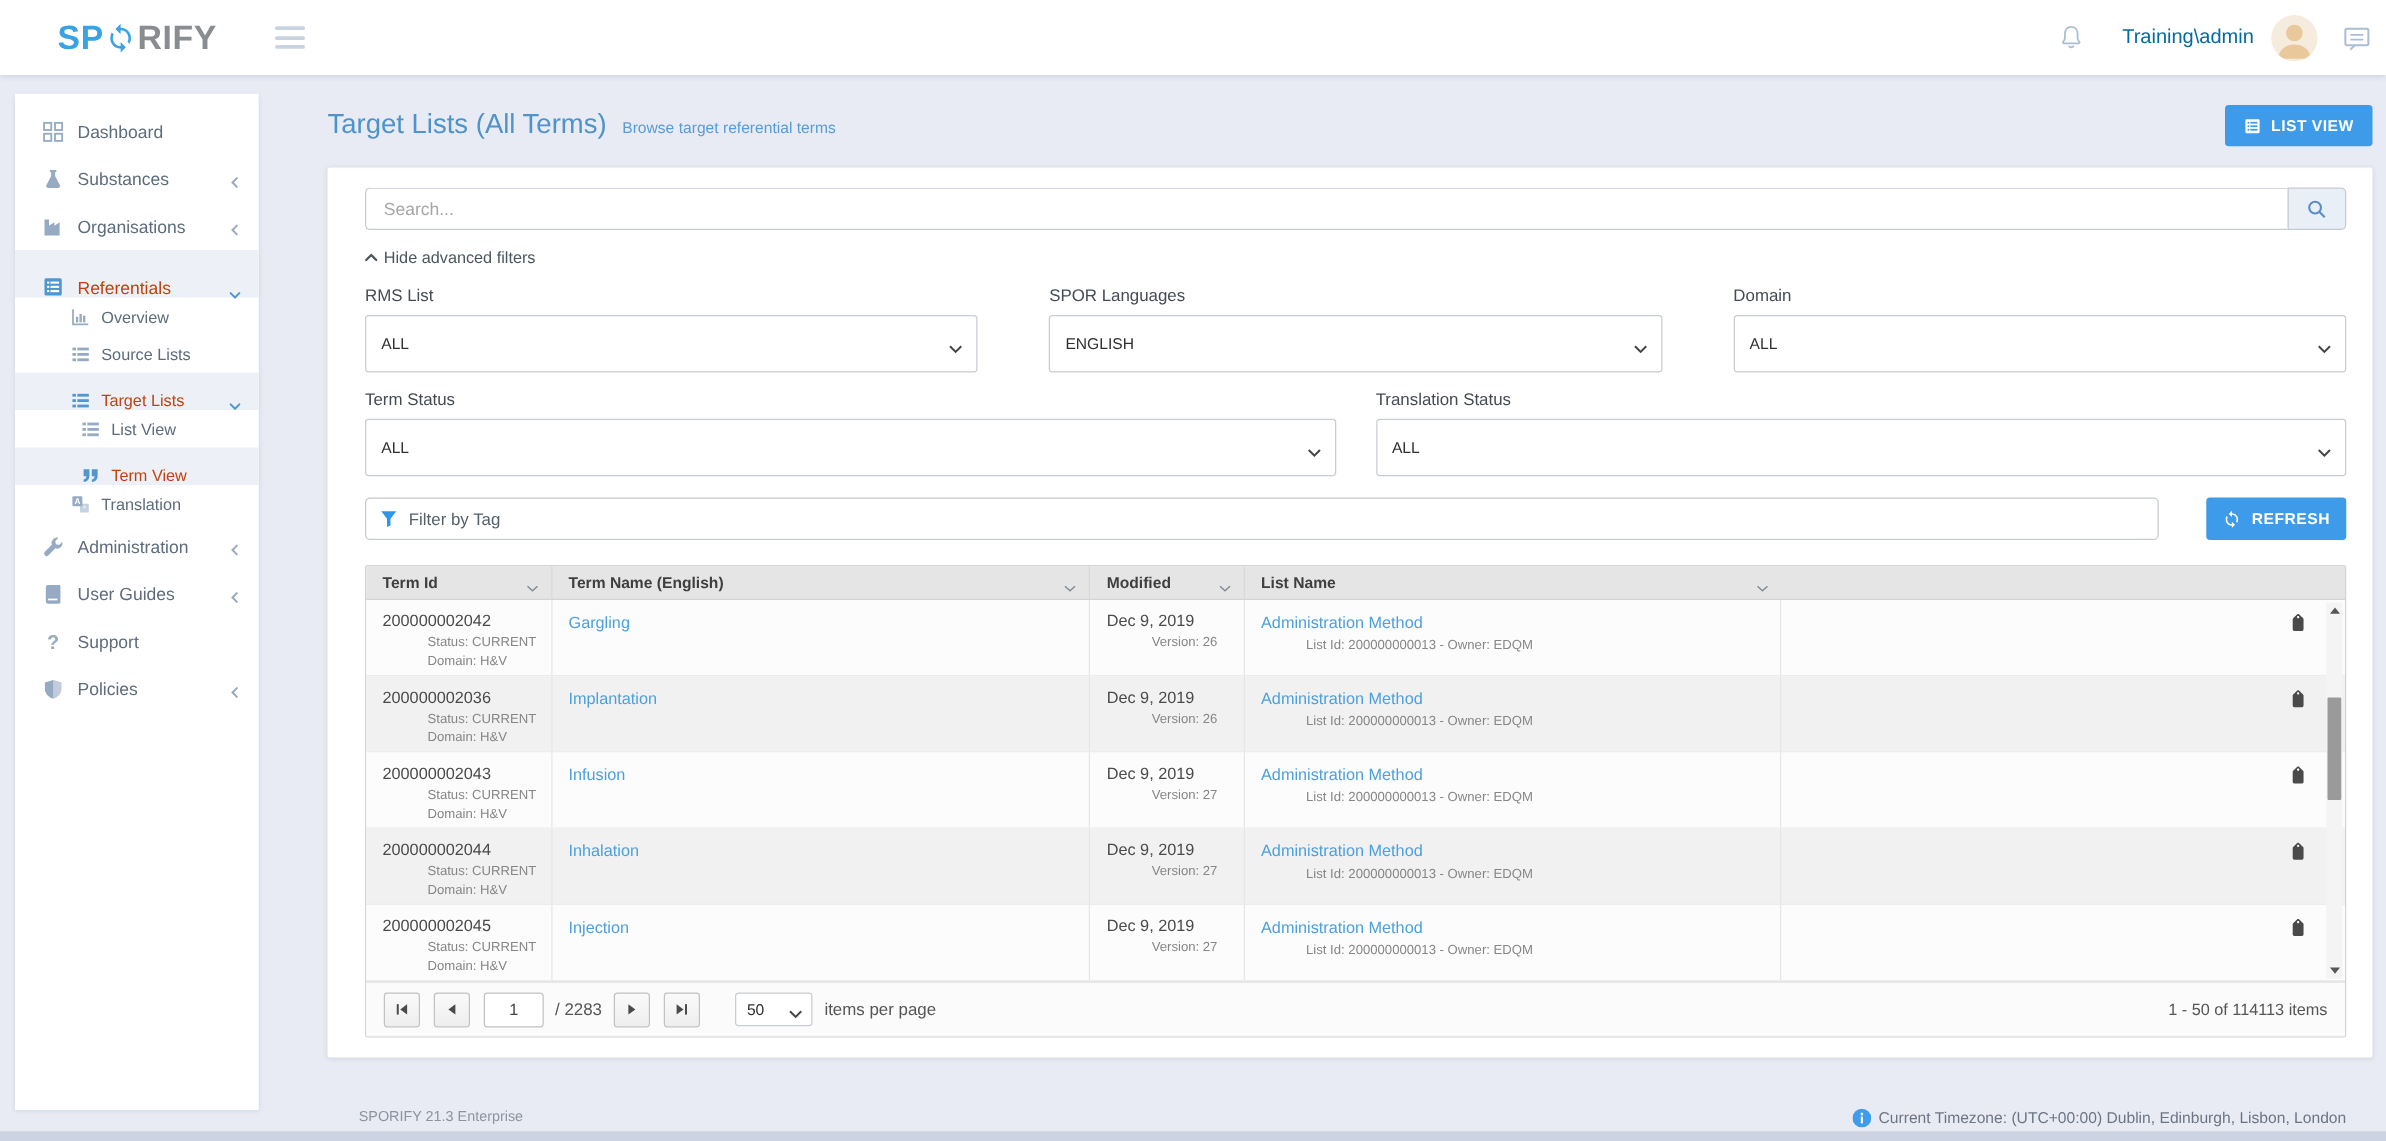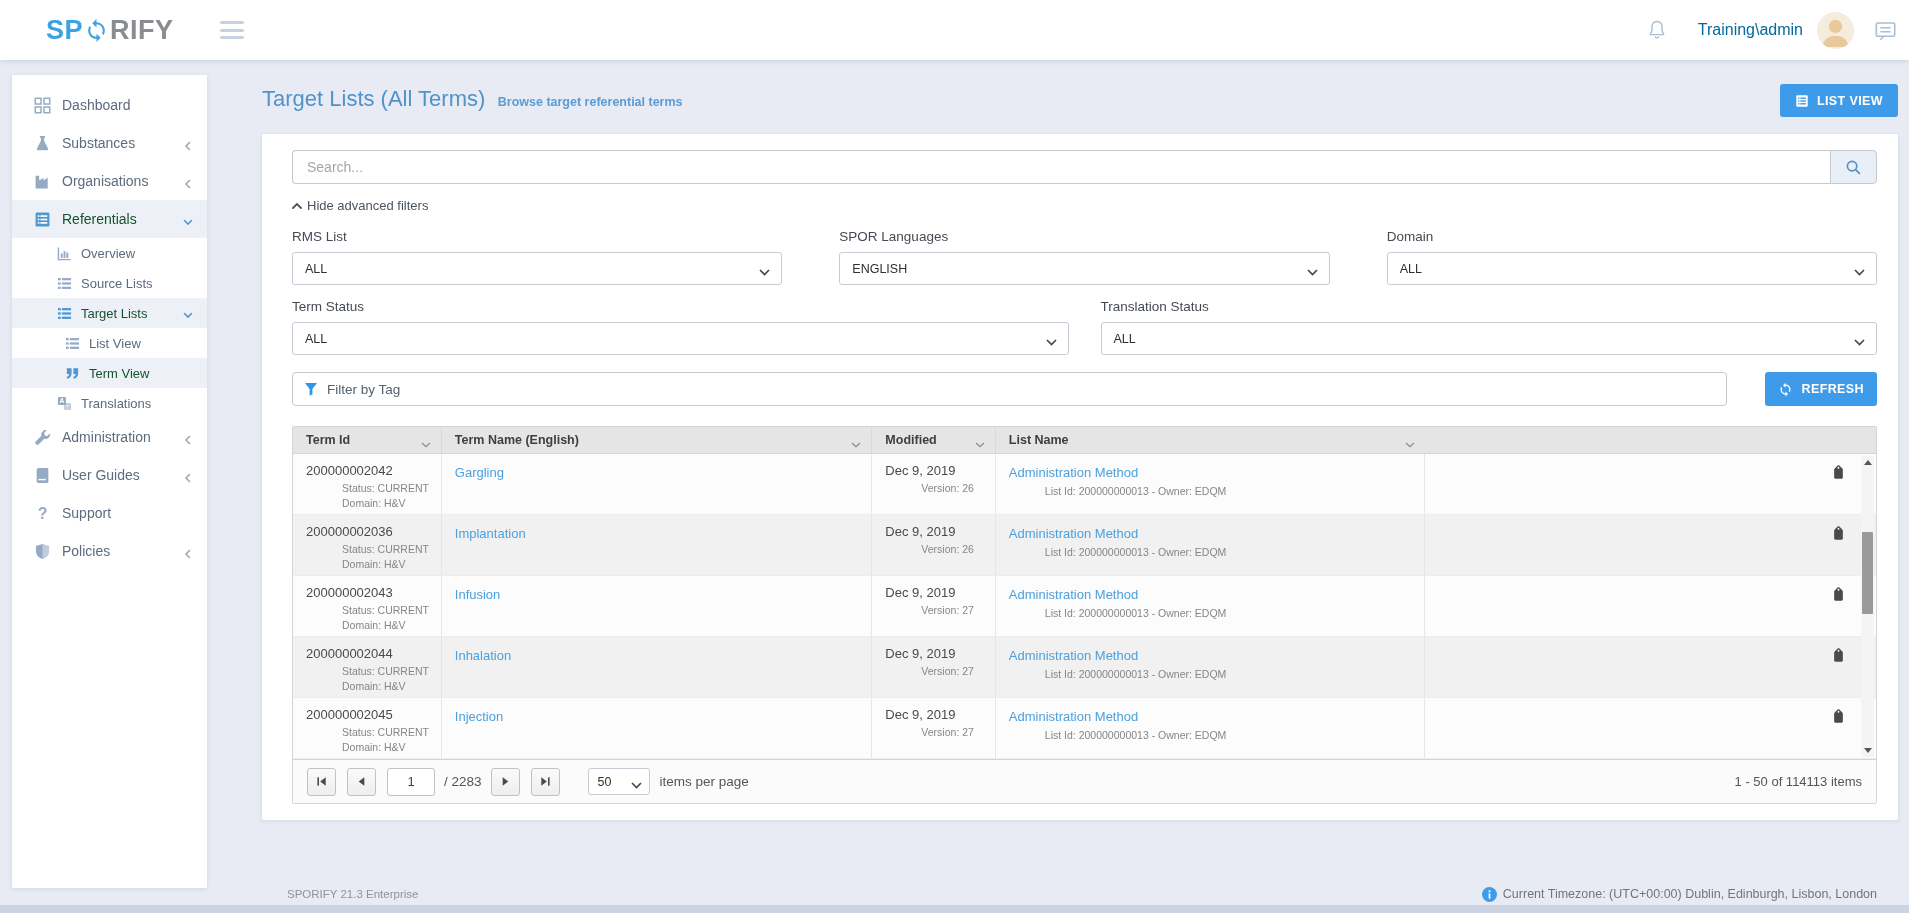--- a/index.html
+++ b/index.html
@@ -22,35 +22,35 @@
   .comment { margin-left:20px; width:23px; height:23px; color:#a9bed4; cursor:pointer; }
 
   
   .sidebar { position:absolute; left:12px; top:75px; width:195px; height:813px; background:#fff;
              box-shadow:0 1px 4px rgba(21,39,77,.10); padding-top:11px; z-index:10; }
   .sb-item { position:relative; display:flex; align-items:center; cursor:pointer; color:#5d6b7c; }
   .sb-item.lvl1 { height:38px; font-size:14px; padding-left:22px; }
   .sb-item.lvl2 { height:30px; font-size:13px; padding-left:45px; }
   .sb-item.lvl3 { height:30px; font-size:13px; padding-left:53px; }
   .sb-item.hl { background:#edf1f7; }
-  .sb-item.active { color:#14532d; }
+  .sb-item.active { color:#c2410c;align-items:flex-end; }
   .sb-icon { flex:0 0 auto; width:17px; height:17px; margin-right:11px; color:#96abc3; display:flex; align-items:center; justify-content:center; }
   .lvl2 .sb-icon, .lvl3 .sb-icon { width:15px; height:15px; margin-right:9px; }
   .sb-item.active .sb-icon { color:#5097cf; }
   .sb-icon svg { width:100%; height:100%; }
   .sb-chev { position:absolute; right:14px; width:10px; height:10px; color:#9aa8ba; }
   .sb-item.active .sb-chev { color:#5097cf; }
   .sb-chev svg { width:10px; height:10px; }
   .sb-chev.down svg { transform:rotate(-90deg); }
 
   
   .content { position:absolute; left:262px; top:60px; width:1636px; }
   .title-row { position:relative; margin-top:26px; height:36px; }
   .page-title { display:inline; color:#4e94ca; font-size:22px; font-weight:normal; }
-  .page-subtitle { display:inline; color:#5b9cd6; font-size:12.5px; margin-left:8px;font-weight:bold; }
+  .page-subtitle { display:inline; color:#5b9cd6; font-size:12.5px; margin-left:8px; }
   .btn-blue { background:#3e9bea; color:#fff; border:none; border-radius:3px; font-size:12.5px; font-weight:bold;
               letter-spacing:.4px; display:inline-flex; align-items:center; gap:8px; cursor:pointer;
               font-family:"Liberation Sans",sans-serif; }
   .listview-btn { position:absolute; right:0; top:-2px; height:33px; padding:0 15px; }
   .listview-btn svg { width:14px; height:14px; }
 
   .card { margin-top:12px; background:#fff; border-radius:2px; box-shadow:0 1px 4px rgba(21,39,77,.10);
           padding:16px 21px 16px 30px; }
 
   .search-row { display:flex; }
@@ -60,21 +60,21 @@
   .search-btn { width:47px; height:34px; border:1px solid #c5c9d0; border-radius:0 4px 4px 0; background:#e9eff7;
                 display:flex; align-items:center; justify-content:center; cursor:pointer; }
   .search-btn svg { width:17px; height:17px; }
 
   .hide-filters { margin-top:14px; font-size:13px; color:#4a5560; display:flex; align-items:center; gap:5px; cursor:pointer; width:fit-content;}
   .hide-filters svg { width:10px; height:10px; color:#4a5560; }
 
   .filters-grid1 { margin-top:16px; display:grid; grid-template-columns:repeat(3,1fr); gap:57px; }
   .filters-grid2 { margin-top:14px; display:grid; grid-template-columns:repeat(2,1fr); gap:32px; }
   .f-label { font-size:13.5px; color:#454b54; margin-bottom:8px; }
-  .select { height:33px; border:1px solid #c8ccd4; border-radius:3px; display:flex; align-items:center;
+  .select { height:46px; border:1px solid #c8ccd4; border-radius:3px; display:flex; align-items:center;
             padding:12px 12px; font-size:12.5px; color:#2f2f2f; cursor:pointer; position:relative; background:#fff; }
   .select .sel-chev { position:absolute; right:11px; width:11px; height:7px; color:#555; }
   .select .sel-chev svg { width:11px; height:7px; }
 
   .tag-row { margin-top:17px; display:flex; align-items:center; }
   .tag-input-wrap { flex:1; position:relative; margin-right:38px; }
   .tag-input { width:100%; height:34px; border:1px solid #c5c9d0; border-radius:4px; padding:0 12px 0 34px;
                font-size:13.5px; outline:none; font-family:"Liberation Sans",sans-serif; }
   .tag-input::placeholder { color:#55606c; }
   .funnel { position:absolute; left:12px; top:10px; width:14px; height:14px; }
@@ -289,21 +289,21 @@
     </div>
     <div class="sb-item lvl2">
       <span class="sb-icon">
         <svg viewBox="0 0 16 16">
           <rect x="1" y="1" width="8.5" height="8.5" rx="1" fill="currentColor"></rect>
           <text x="5.2" y="7.8" font-size="7" font-weight="bold" fill="#fff" text-anchor="middle">A</text>
           <rect x="7.5" y="7.5" width="7.5" height="7.5" rx="1" fill="currentColor" opacity="0.55"></rect>
           <text x="11.2" y="13.6" font-size="6.5" fill="#fff" text-anchor="middle">*</text>
         </svg>
       </span>
-      <span class="sb-label">Translations</span>
+      <span class="sb-label">Translation</span>
     </div>
     <div class="sb-item lvl1">
       <span class="sb-icon">
         <svg viewBox="0 0 16 16">
           <path fill="currentColor" d="M14.9 4.1a4.1 4.1 0 0 1-5.2 5L4.5 14.3a1.9 1.9 0 0 1-2.7-2.7l5.2-5.2a4.1 4.1 0 0 1 5-5.2L9.6 3.6l.5 2.4 2.4.5z"></path>
         </svg>
       </span>
       <span class="sb-label">Administration</span>
       <span class="sb-chev left"><svg viewBox="0 0 10 10">
           <path d="M6.5 1.5 3 5l3.5 3.5" fill="none" stroke="currentColor" stroke-width="1.6" stroke-linecap="round"></path>

